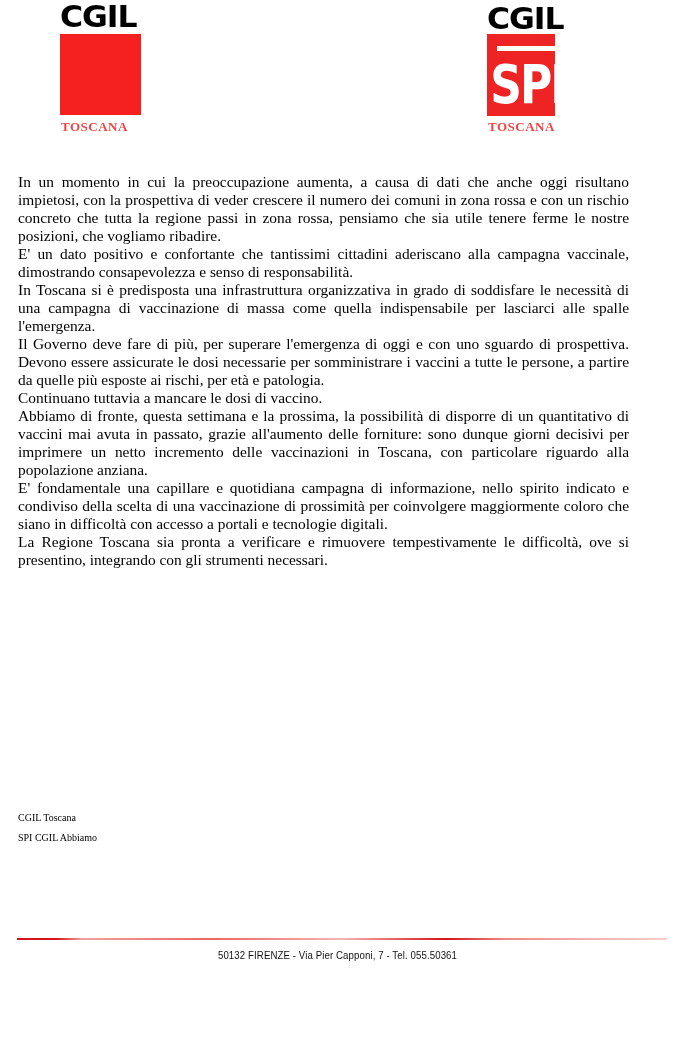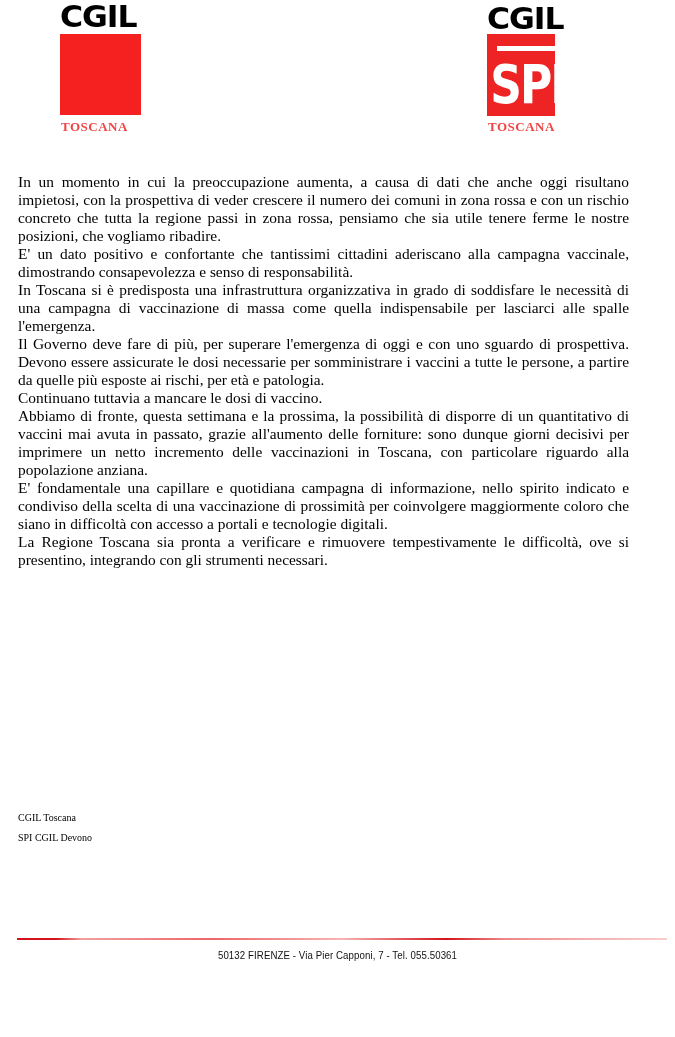--- a/index.html
+++ b/index.html
@@ -48,17 +48,17 @@
   <p>In Toscana si è predisposta una infrastruttura organizzativa in grado di soddisfare le necessità di una campagna di vaccinazione di massa come quella indispensabile per lasciarci alle spalle l'emergenza.</p>
   <p>Il Governo deve fare di più, per superare l'emergenza di oggi e con uno sguardo di prospettiva. Devono essere assicurate le dosi necessarie per somministrare i vaccini a tutte le persone, a partire da quelle più esposte ai rischi, per età e patologia.</p>
   <p>Continuano tuttavia a mancare le dosi di vaccino.</p>
   <p>Abbiamo di fronte, questa settimana e la prossima, la possibilità di disporre di un quantitativo di vaccini mai avuta in passato, grazie all'aumento delle forniture: sono dunque giorni decisivi per imprimere un netto incremento delle vaccinazioni in Toscana, con particolare riguardo alla popolazione anziana.</p>
   <p>E' fondamentale una capillare e quotidiana campagna di informazione, nello spirito indicato e condiviso della scelta di una vaccinazione di prossimità per coinvolgere maggiormente coloro che siano in difficoltà con accesso a portali e tecnologie digitali.</p>
   <p>La Regione Toscana sia pronta a verificare e rimuovere tempestivamente le difficoltà, ove si presentino, integrando con gli strumenti necessari.</p>
 </div>
 
 <div class="signature">
   <div>CGIL Toscana</div>
-  <div>SPI CGIL Devono</div>
+  <div>SPI CGIL Abbiamo</div>
 </div>
 
 <div class="footer-rule"></div>
 <div class="footer-address">50132 FIRENZE - Via Pier Capponi, 7 - Tel. 055.50361</div>
 
 </body></html>

